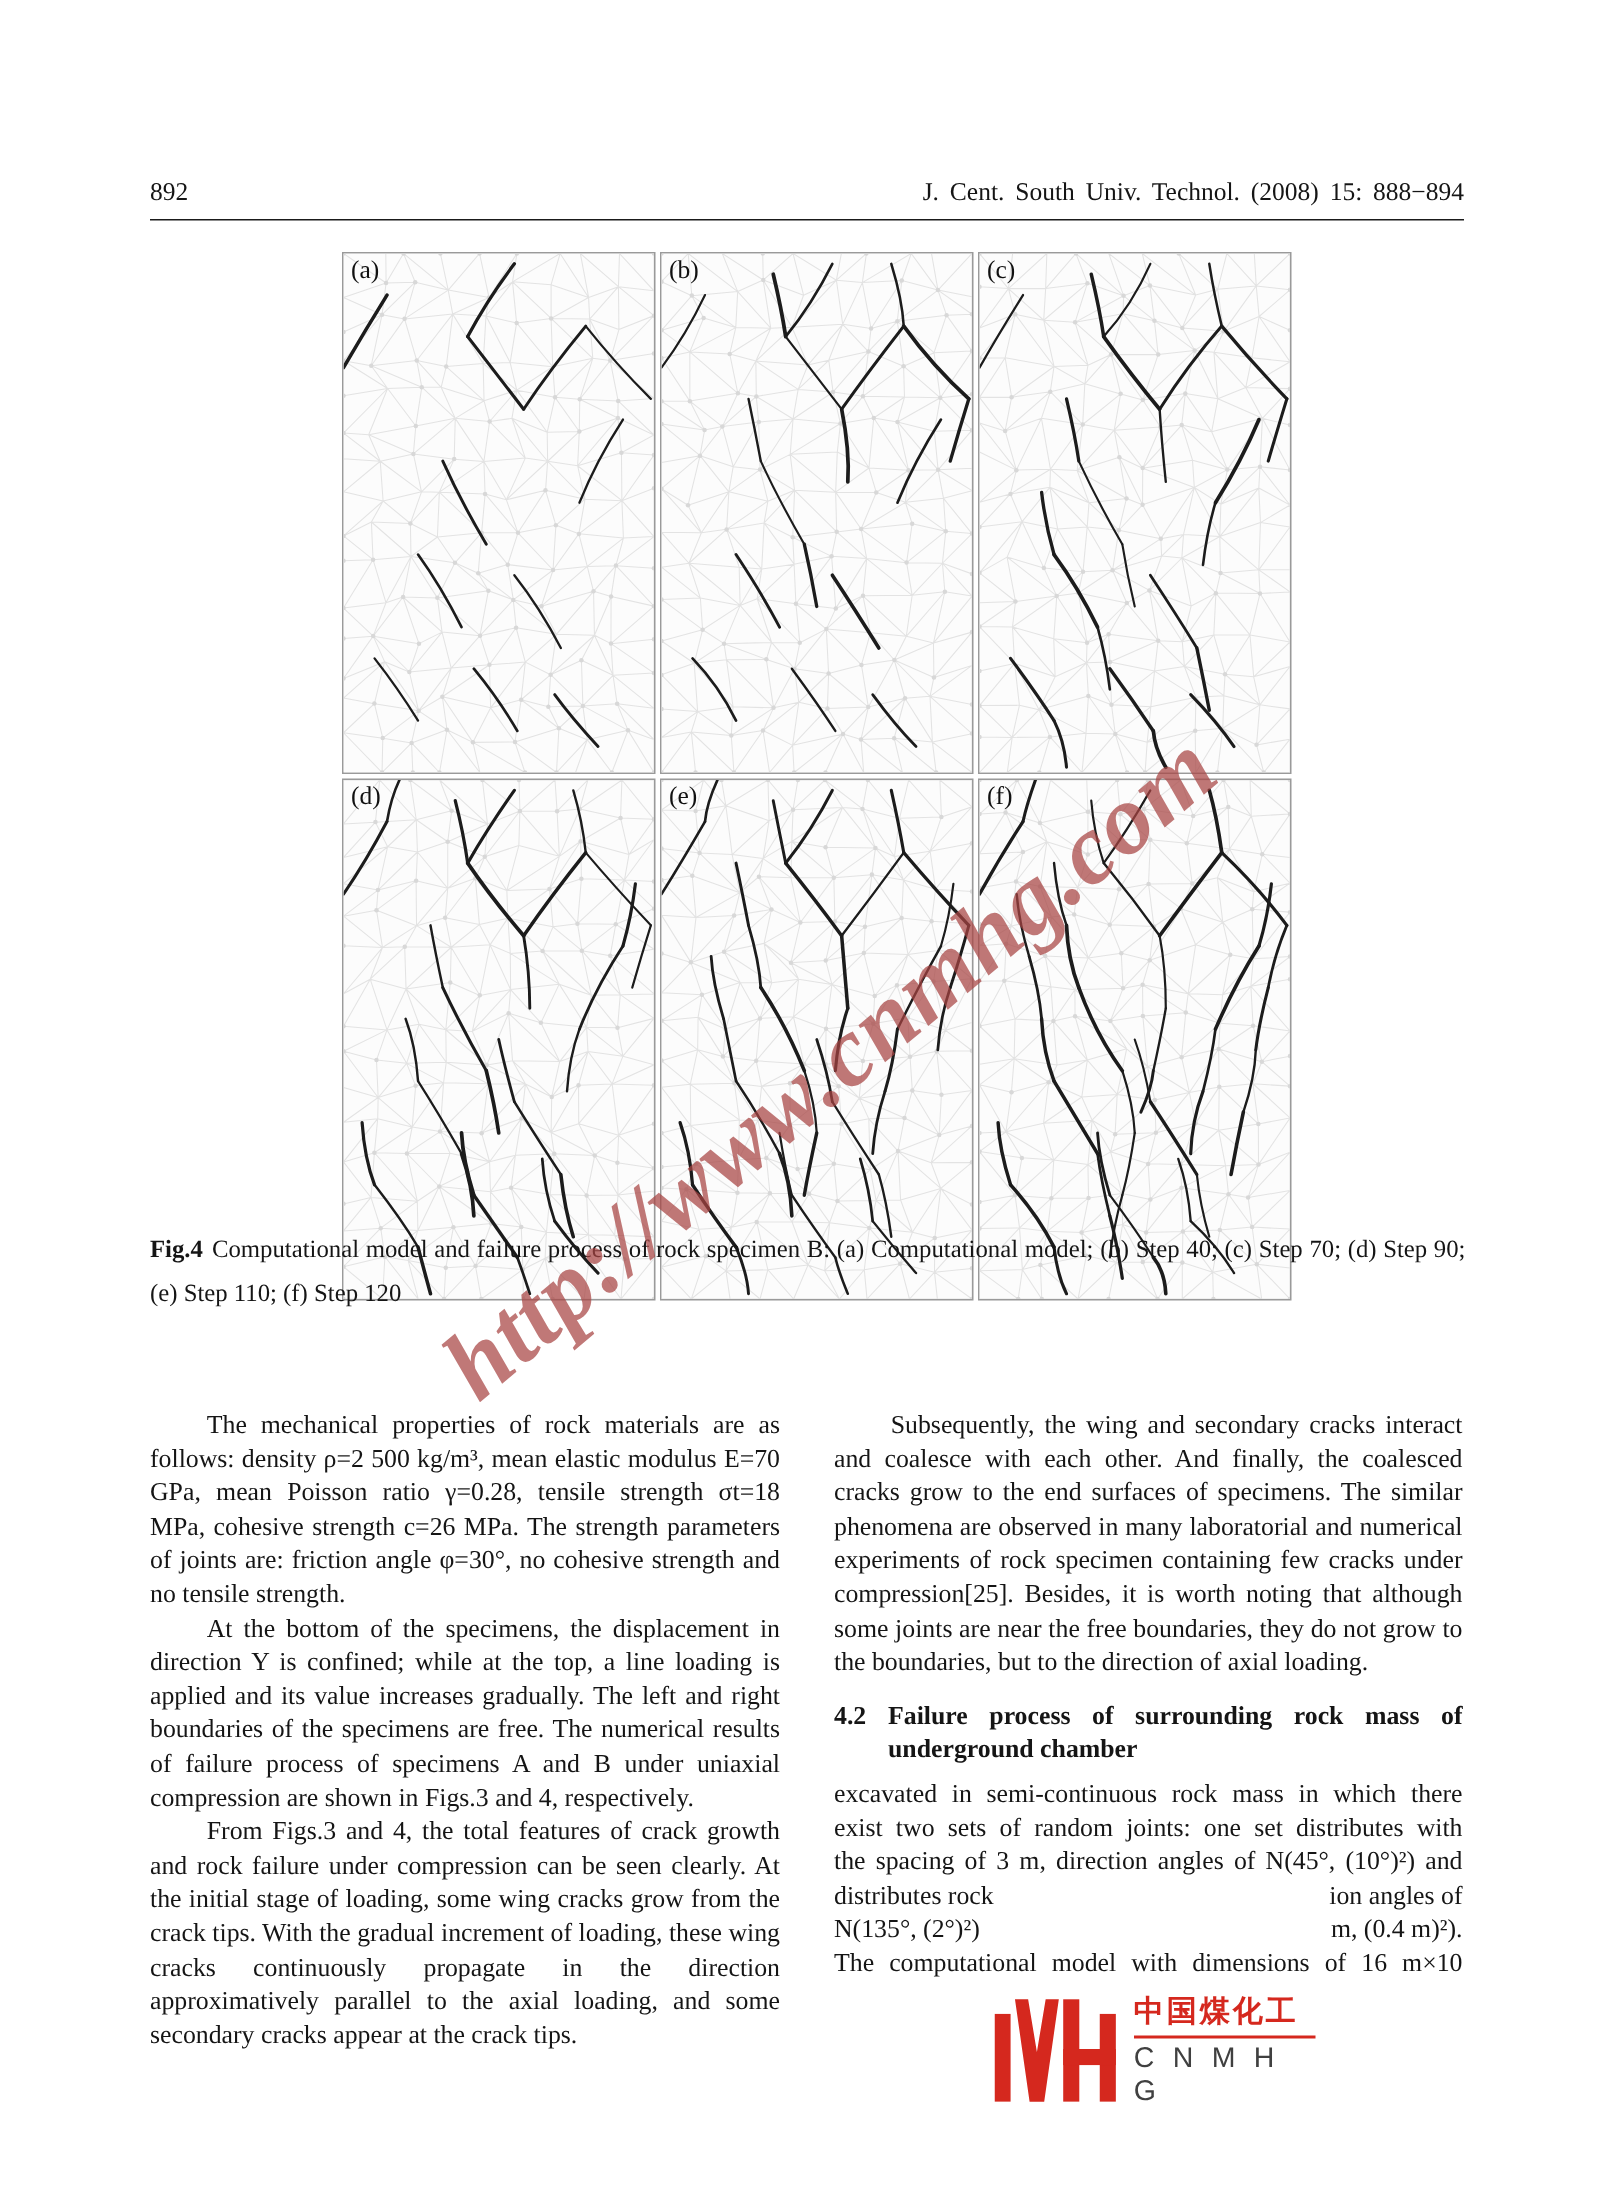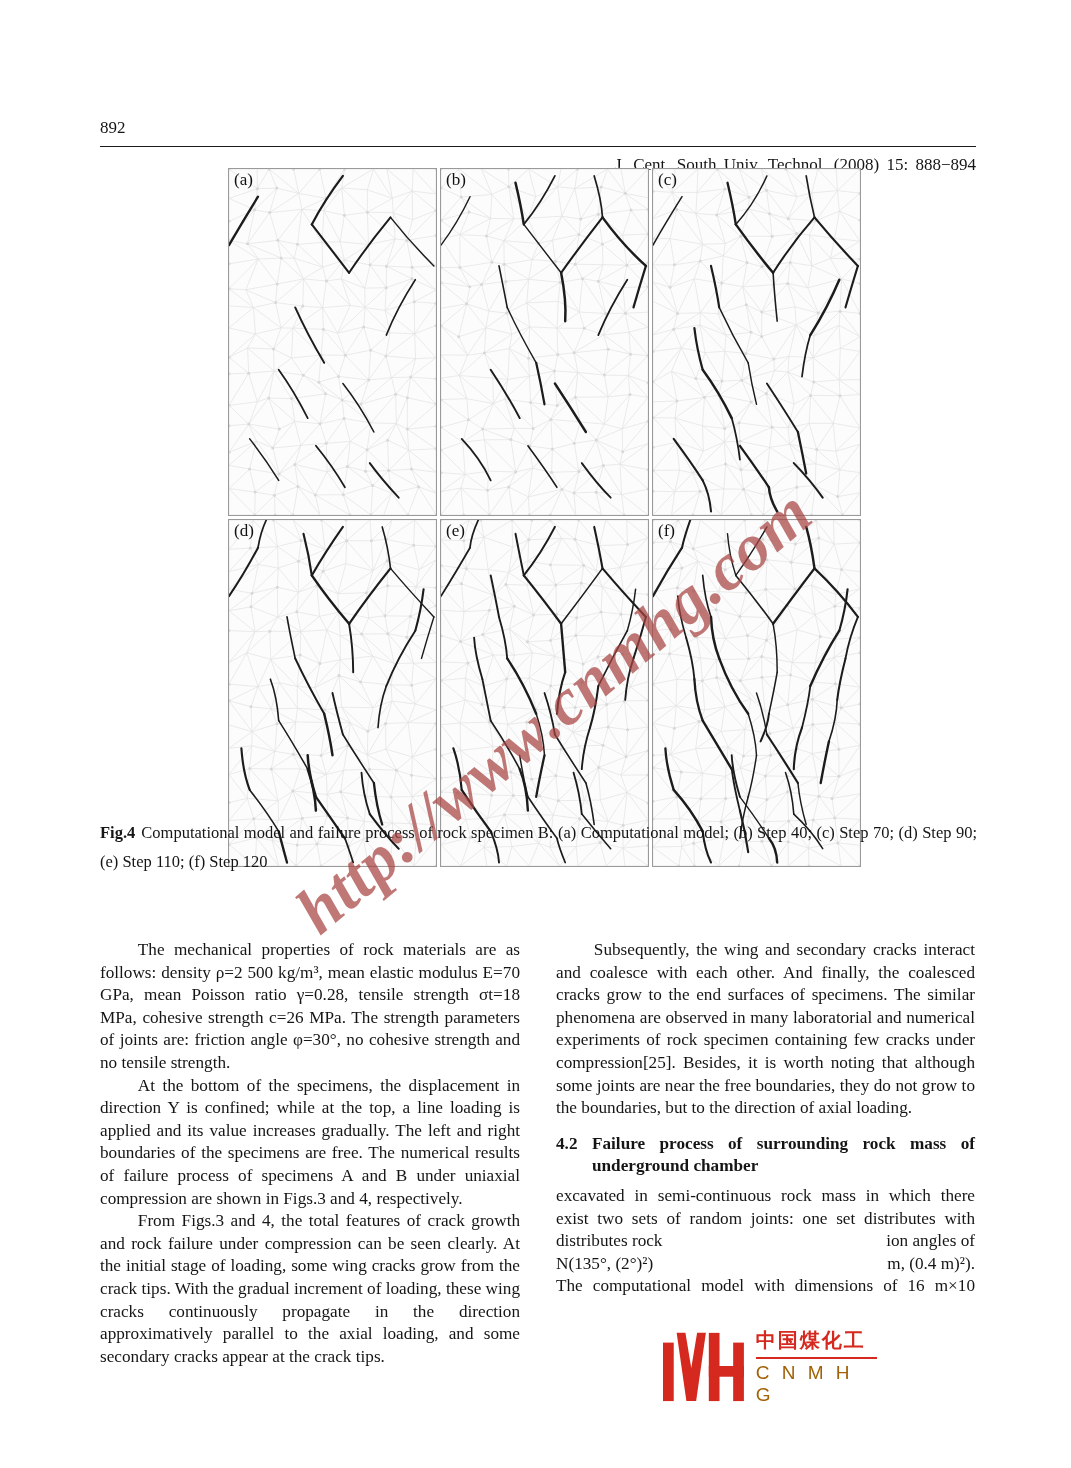--- a/index.html
+++ b/index.html
@@ -8,21 +8,21 @@
     width:1071px;height:1468px;
     background:#ffffff;
     font-family:"Liberation Serif", serif;
     color:#151515;
     overflow:hidden;
     margin:0 auto;
   }
   
   .hdr{position:absolute;left:100px;top:118px;width:876px;font-size:17px;}
   .hdr .pno{float:left;}
-  .hdr .jref{float:right;word-spacing:3px;margin-top:37px;}
+  .hdr .jref{float:right;word-spacing:3px;}
   .hrule{position:absolute;left:100px;top:146px;width:876px;height:0;border-top:1.6px solid #1a1a1a;}
   
   .fig-grid{
     position:absolute;left:228px;top:168px;
     display:grid;grid-template-columns:repeat(3,209px);grid-template-rows:348px 348px;
     gap:3px;z-index:1;
   }
   .panel{position:relative;background:#fcfcfc;border:1px solid #9a9a9a;overflow:hidden;}
   .panel .plabel{position:absolute;left:5px;top:1px;font-size:17px;color:#111;z-index:2;background:transparent;}
   .panel svg{display:block;}
@@ -48,21 +48,21 @@
   .jline{height:22.6px;text-align:justify;text-align-last:justify;white-space:nowrap;overflow:hidden;}
   .jline.indent{padding-left:2.2em;}
   .sline{height:22.6px;display:flex;justify-content:space-between;white-space:nowrap;}
   
   .logo{
     position:absolute;left:663px;top:1325px;width:214px;height:82px;
     background:#ffffff;z-index:30;display:flex;align-items:center;gap:7px;
   }
   .logo .ltxt{display:flex;flex-direction:column;justify-content:center;}
   .logo .cn{font-family:"DejaVu Sans", sans-serif;font-size:20px;font-weight:bold;letter-spacing:2px;border-bottom:2px solid #eab308;padding-bottom:3px;}
-  .logo .latin{font-family:"Liberation Sans", sans-serif;font-size:19px;color:#a16207;letter-spacing:3.5px;margin-top:3px;}
+  .logo .latin{font-family:"Liberation Sans", sans-serif;font-size:19px;color:#404040;letter-spacing:3.5px;margin-top:3px;}
 </style>
 </head>
 <body>
 
 <div class="page">
 
   <div class="hdr">
     <span class="pno">892</span>
     <span class="jref">J. Cent. South Univ. Technol. (2008) 15: 888−894</span>
   </div>
@@ -792,20 +792,21 @@
 
   <div class="col right">
     <p>Subsequently, the wing and secondary cracks interact and coalesce with each other. And finally, the coalesced cracks grow to the end surfaces of specimens. The similar phenomena are observed in many laboratorial and numerical experiments of rock specimen containing few cracks under compression[25]. Besides, it is worth noting that although some joints are near the free boundaries, they do not grow to the boundaries, but to the direction of axial loading.</p>
     <div class="heading">
       <span class="hnum">4.2</span>
       <span class="htxt">Failure process of surrounding rock mass of underground chamber</span>
     </div>
     <div id="rp3">
         <div class="jline">excavated in semi-continuous rock mass in which there</div>
         <div class="jline">exist two sets of random joints: one set distributes with</div>
+        <div class="jline">the spacing of 3 m, direction angles of N(45°, (10°)²) and</div>
         <div class="sline">
           <span>distributes rock</span>
           <span>ion angles of</span>
         </div>
         <div class="sline">
           <span>N(135°, (2°)²)</span>
           <span>m, (0.4 m)²).</span>
         </div>
         <div class="jline">The computational model with dimensions of 16 m×10</div>
       </div>

